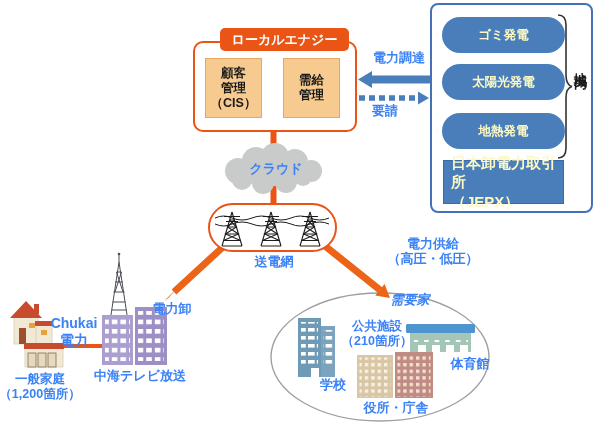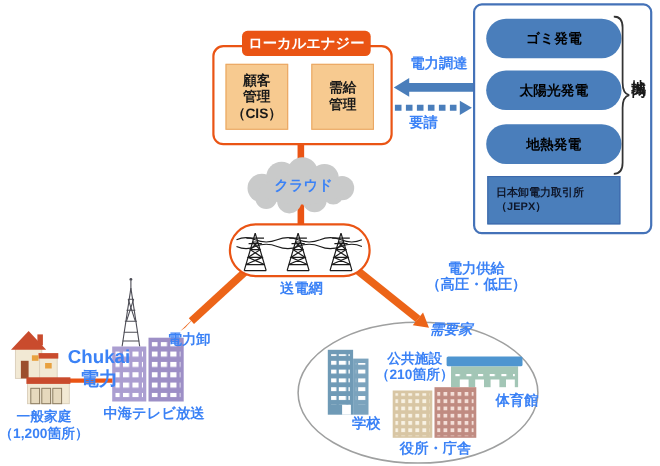--- a/index.html
+++ b/index.html
@@ -5,37 +5,37 @@
   html,body{margin:0;padding:0;background:#fff;}
   .canvas{
     position:relative;width:600px;height:424px;background:#fff;overflow:hidden;
     font-family:"Liberation Sans","DejaVu Sans",sans-serif;color:#1a1a1a;
   }
   .art{position:absolute;left:0;top:0;z-index:1;}
   .lbl{
     position:absolute;z-index:4;font-weight:bold;font-size:13px;line-height:1.18;
     white-space:pre-line;text-align:center;transform:translateX(-50%);color:#3b82f6;
   }
-  .lbl.small{font-size:17px;margin-left:16px;}
+  .lbl.small{font-size:14px;}
   
   .le-box{position:absolute;left:193px;top:41px;width:164px;height:91px;z-index:2;
     background:#fff;border:2.5px solid #ea5414;border-radius:10px;box-sizing:border-box;}
-  .le-title{position:absolute;left:220px;top:28px;width:117px;height:23px;z-index:3;
+  .le-title{position:absolute;left:220px;top:28px;width:129px;height:23px;z-index:3;
     background:#ea5414;border-radius:5px;color:#fff;font-weight:bold;font-size:13px;
     display:flex;align-items:center;justify-content:center;}
   .module{position:absolute;z-index:3;width:57px;height:60px;background:#f7ca90;
     border:1px solid #eaa763;box-sizing:border-box;display:flex;align-items:center;justify-content:center;
     font-weight:bold;font-size:12.5px;line-height:1.2;text-align:center;white-space:pre-line;}
   
   .panel{position:absolute;left:430px;top:3px;width:163px;height:210px;z-index:2;
     background:#fff;border:2px solid #4472b8;border-radius:8px;box-sizing:border-box;}
   .pill{position:absolute;left:10px;width:123px;height:36px;background:#4a7ebb;border-radius:19px;
-    color:#000000;font-weight:bold;font-size:12.5px;display:flex;align-items:center;justify-content:center;}
+    color:#fef9c3;font-weight:bold;font-size:12.5px;display:flex;align-items:center;justify-content:center;}
   .jepx{position:absolute;left:11px;top:155px;width:121px;height:44px;background:#4a7ebb;
-    border:1.5px solid #3c69ab;box-sizing:border-box;color:#0f172a;font-weight:bold;font-size:10px;
+    border:1.5px solid #3c69ab;box-sizing:border-box;color:#fef9c3;font-weight:bold;font-size:15px;
     line-height:1.3;white-space:pre-line;display:flex;align-items:center;padding-left:7px;}
   .region-label{position:absolute;left:139px;top:57px;writing-mode:vertical-rl;
     font-weight:bold;font-size:13px;letter-spacing:2px;}
   .brace{position:absolute;left:124px;top:9px;}
   
   .grid-pill{position:absolute;left:208px;top:203px;width:129px;height:49px;z-index:2;
     background:#fff;border:2.5px solid #ea5414;border-radius:24.5px;box-sizing:border-box;}
 </style>
 </head>
 <body>

